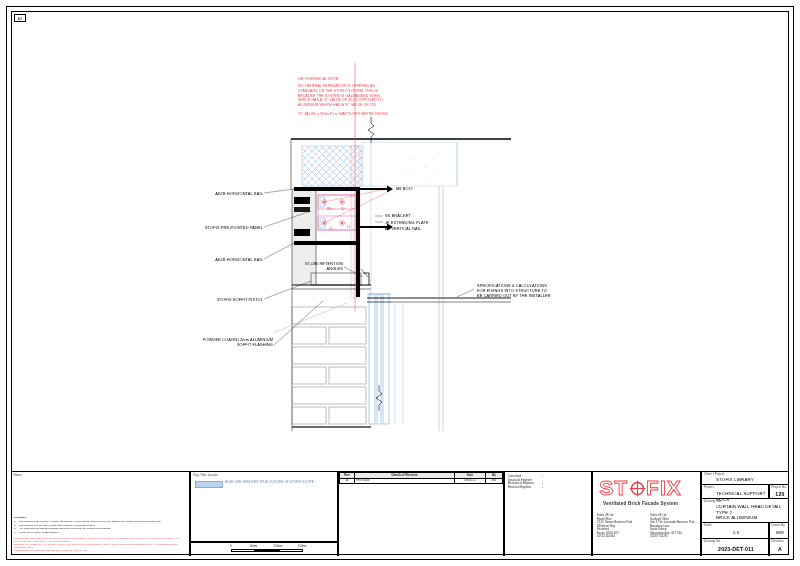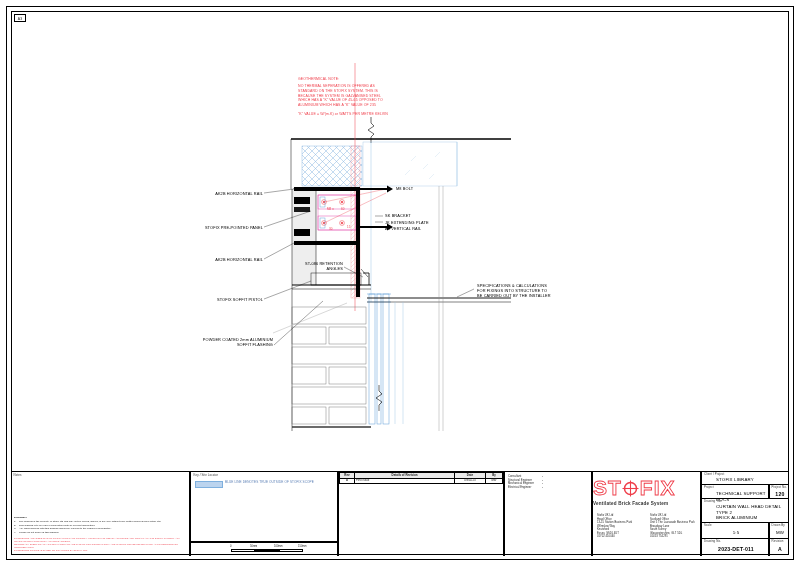--- a/index.html
+++ b/index.html
@@ -336,21 +336,21 @@
         </div>
         <div class="tinyrow" style="display:flex;">
           <span style="width:34px;">Electrical Engineer</span>
           <span>-</span>
         </div>
       </div>
     </div>
 
     <div class="cell" style="left:581px;top:0px;width:109px;height:84px;border-top:none;border-bottom:none;">
 
-      <div style="position:absolute;left:0;top:4px;width:95px;">
+      <div style="position:absolute;left:0;top:4px;width:95px;text-align:center;">
         <div style="display:inline-flex;align-items:center;justify-content:center;">
           <span class="logo-txt">ST</span>
           <span style="position:relative;display:inline-block;width:17px;height:17px;margin:0 0.5px;">
             <svg width="17" height="17" viewBox="0 0 17 17">
               <circle cx="8.5" cy="8.5" r="6" fill="none" stroke="#ef3e4a" stroke-width="1.5"></circle>
               <line x1="8.5" y1="0.5" x2="8.5" y2="16.5" stroke="#ef3e4a" stroke-width="1.1"></line>
               <line x1="0.5" y1="8.5" x2="16.5" y2="8.5" stroke="#ef3e4a" stroke-width="1.1"></line>
             </svg>
           </span>
           <span class="logo-txt">FIX</span>

